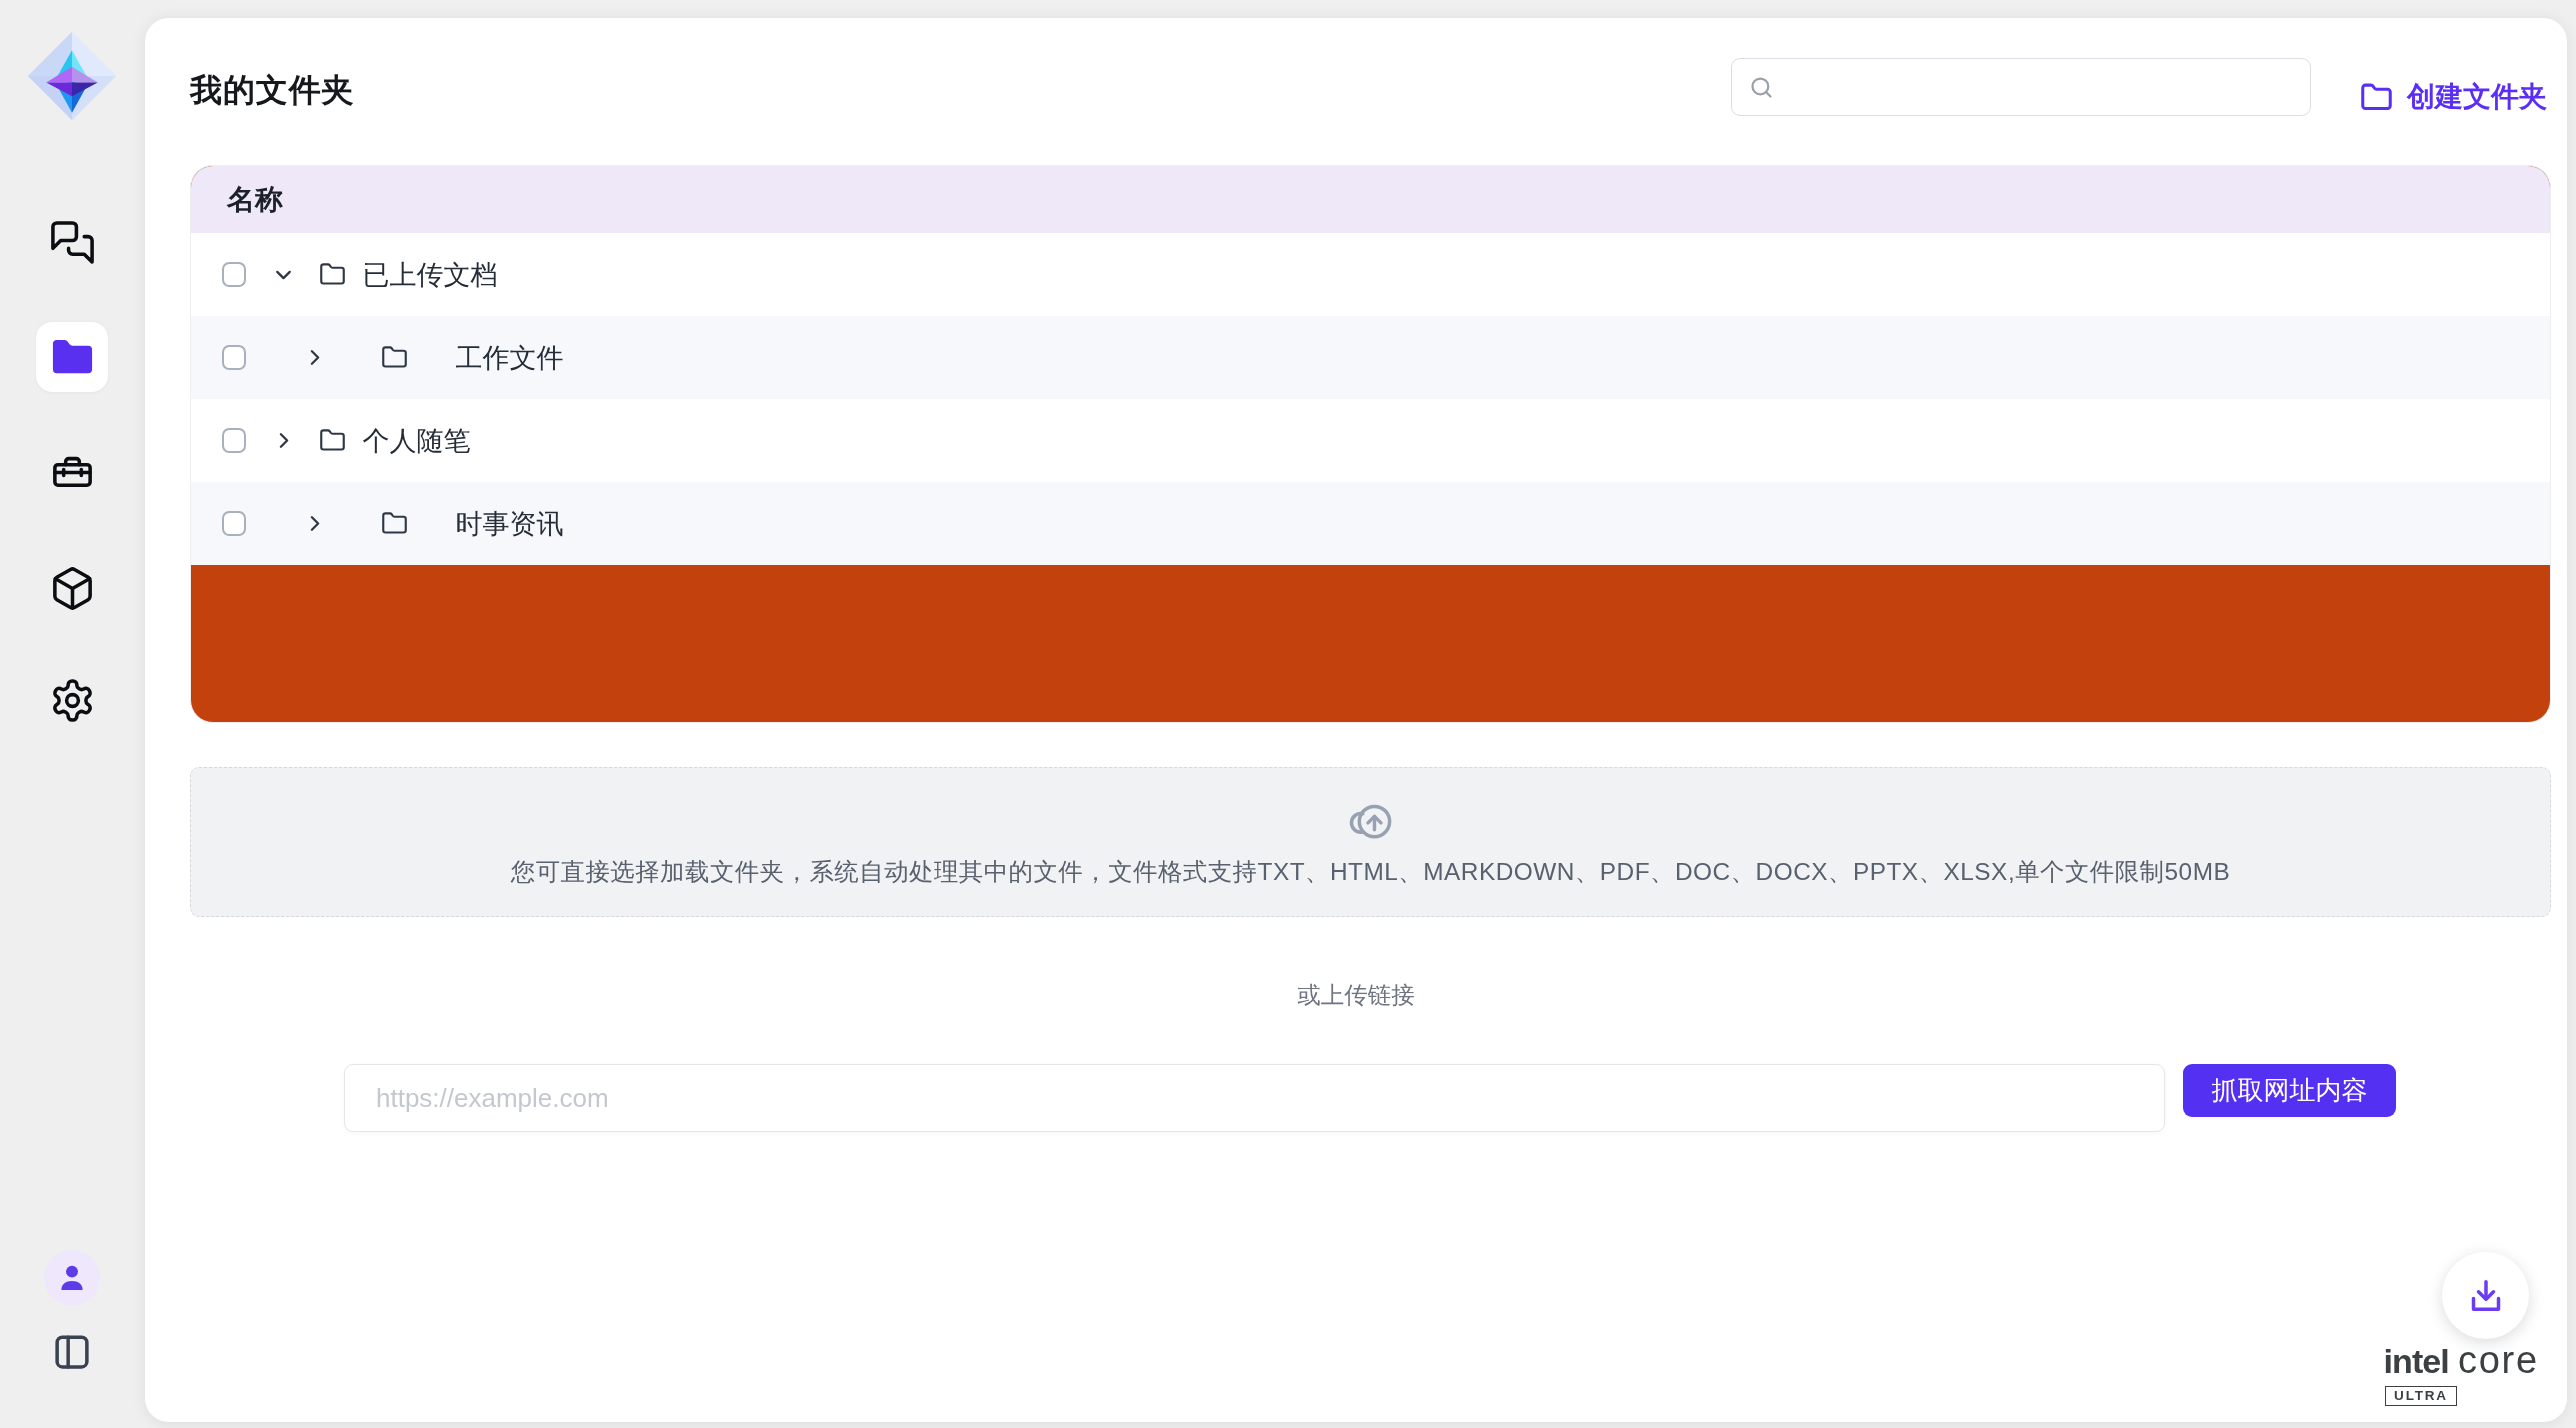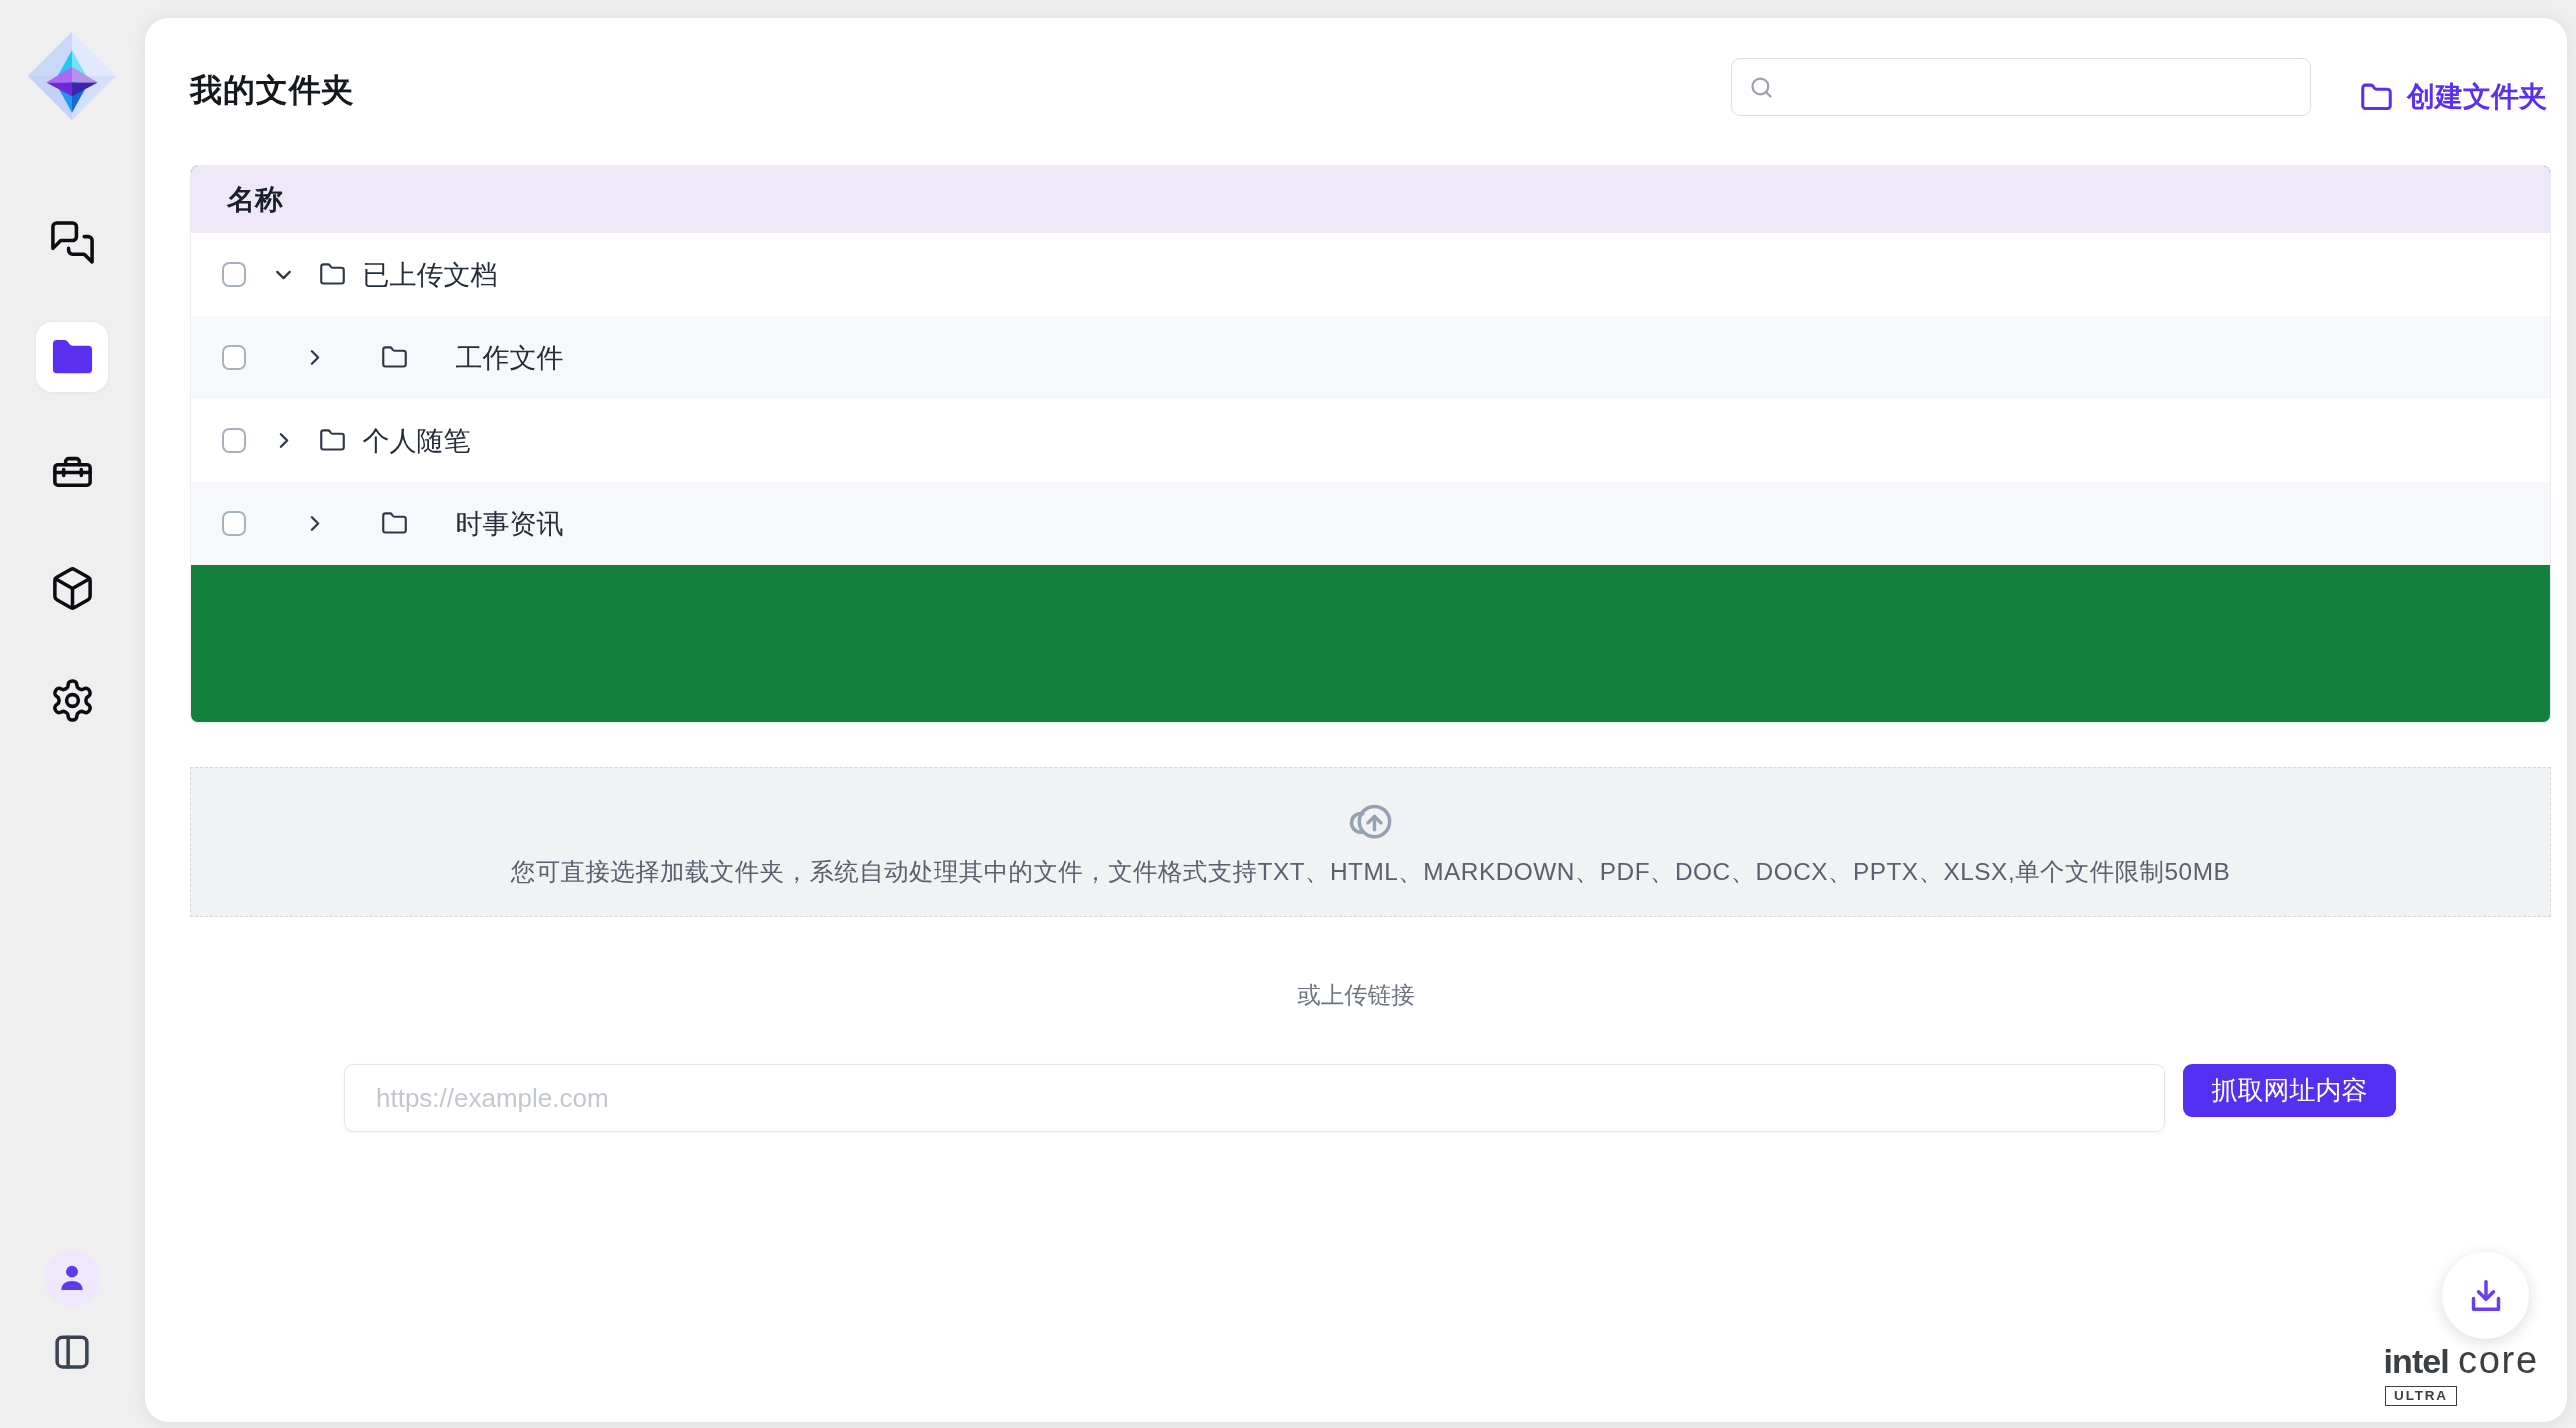--- a/index.html
+++ b/index.html
@@ -53,38 +53,38 @@
     position:absolute; right:20px; top:52px; height:54px;
     display:flex; align-items:center; gap:14.5px;
     color:var(--accent); font-size:28px; font-weight:700; cursor:pointer; background:none; border:none;
     font-family:Liberation Serif, serif;
   }
   .create-btn svg { width:33px; height:33px; }
 
   
   .folder-table {
     position:absolute; left:45px; top:147px; width:2361px; height:558px;
-    border:1.8px solid #ededf2; border-radius:8px; overflow:hidden; background:#15803d;
+    border:1.8px solid #ededf2; border-radius:23px; overflow:hidden; background:#c2410c;
   }
   .thead { height:67px; background:#efe8f9; display:flex; align-items:center; padding-left:36px;
            font-size:28px; font-weight:700; color:#1b2029; }
   .trow { height:83px; display:flex; align-items:center; padding-left:31px; background:#ffffff; cursor:pointer; }
   .trow.alt { background:#f7f8fc;gap:31px; }
   .row-checkbox { width:24.4px; height:24.4px; border:2.7px solid #a7b0bd; border-radius:7.2px; margin-right:24.4px; background:#fff; cursor:pointer; flex:0 0 auto; }
   .chevron { width:25px; height:25px; color:#2e3745; margin-right:23.5px; cursor:pointer; flex:0 0 auto; transition:transform .15s; }
   .chevron svg { width:25px; height:25px; }
   .chevron.collapsed { transform:rotate(-90deg); }
   .row-folder-icon { width:27px; height:27px; color:#2e3745; margin-right:16.3px; flex:0 0 auto; }
   .row-folder-icon svg { width:27px; height:27px; }
   .row-label { font-size:27px; color:#252d38; }
 
   
   .dropzone {
     position:absolute; left:45px; top:749px; width:2361px; height:150px;
-    background:#f1f2f4; border:1.8px dashed #d6d8de; border-radius:0;
+    background:#f1f2f4; border:1.8px dashed #d6d8de; border-radius:9px;
     display:flex; flex-direction:column; align-items:center; justify-content:center; cursor:pointer;
   }
   .dropzone svg { width:58px; height:52px; color:#97a1b1; }
   .dropzone-hint { margin-top:7.2px; font-size:24.4px; color:#59616e; letter-spacing:0.5px; }
 
   .or-link { position:absolute; top:961px; left:0; width:100%; text-align:center; font-size:23.5px; color:#6e7580; }
 
   
   .url-input {
     position:absolute; left:199px; top:1046px; width:1821px; height:68px;

